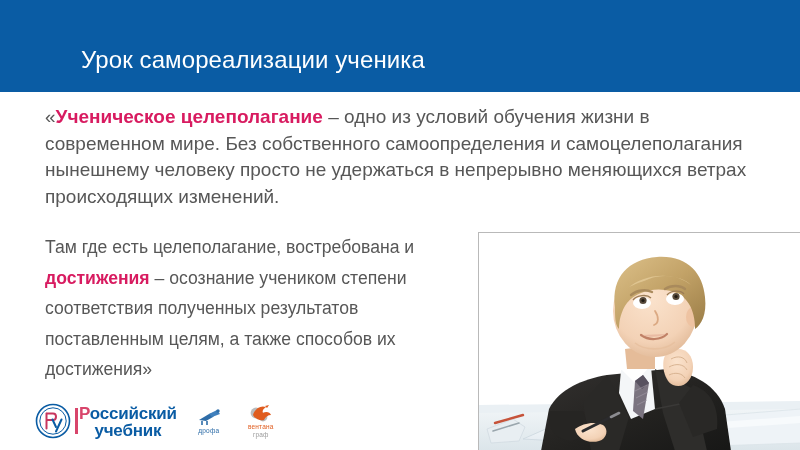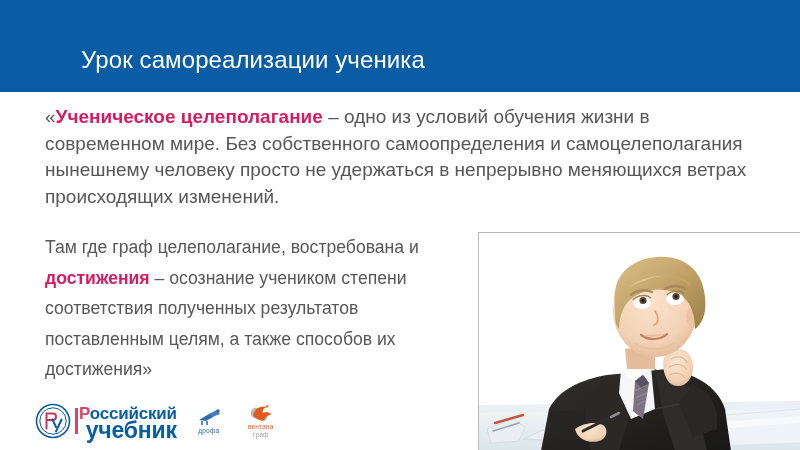--- a/index.html
+++ b/index.html
@@ -127,25 +127,25 @@
     color: #0A5CA4;
     font-weight: 700;
     letter-spacing: -0.2px;
     white-space: nowrap;
   }
   #logo-line-1 .lead-p {
     color: #D8456B;
     font-weight: 700;
   }
   #logo-line-2 {
-    font-size: 23px;
+    font-size: 17px;
     color: #0A5CA4;
     font-weight: 700;
     letter-spacing: -0.2px;
-    text-align: right;
+    text-align: center;
     white-space: nowrap;
   }
   .partner-logo {
     margin-left: 12px;
     width: 40px;
     text-align: center;
     flex: 0 0 auto;
   }
   .partner-mark {
     display: block;
@@ -287,21 +287,21 @@
 
       <path d="M156 110 C166 118 186 118 196 109" stroke="#e6bd9b" stroke-width="1.6" fill="none" opacity="0.7"></path>
     </svg>
   </div>
 
   <div id="paragraph-one">
     <span>«</span><span class="hl">Ученическое целеполагание</span><span> – одно из условий обучения жизни в современном мире. Без собственного самоопределения и самоцелеполагания нынешнему человеку просто не удержаться в непрерывно меняющихся ветрах происходящих изменений.</span>
   </div>
 
   <div id="paragraph-two">
-    <span>Там где граф целеполагание, востребована и </span><span class="hl">достижения</span><span> – осознание учеником степени соответствия полученных результатов поставленным целям, а также способов их достижения»</span>
+    <span>Там где есть целеполагание, востребована и </span><span class="hl">достижения</span><span> – осознание учеником степени соответствия полученных результатов поставленным целям, а также способов их достижения»</span>
   </div>
 
   <div id="logo-lockup">
 
     <svg id="logo-monogram" viewBox="0 0 40 40">
       <circle cx="20" cy="20" r="16.5" fill="none" stroke="#0A5CA4" stroke-width="1.6"></circle>
       <circle cx="20" cy="20" r="13.2" fill="none" stroke="#0A5CA4" stroke-width="1"></circle>
       <path d="M13.5 12.5 L13.5 27.5" stroke="#C8365E" stroke-width="2" stroke-linecap="round" fill="none"></path>
       <path d="M13.5 12.5 L20 12.5 C24 12.5 24 19 20 19 L13.5 19" stroke="#C8365E" stroke-width="2" fill="none" stroke-linejoin="round"></path>
       <path d="M19.5 18.5 L23 26" stroke="#0A5CA4" stroke-width="2" fill="none" stroke-linecap="round"></path>

